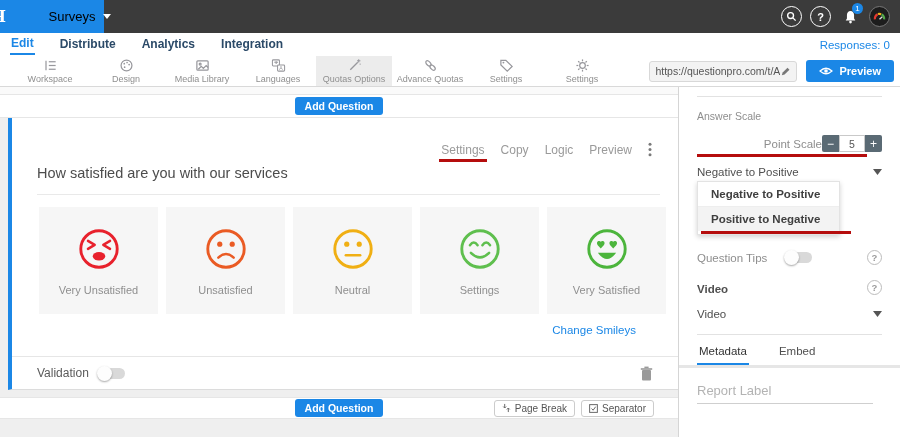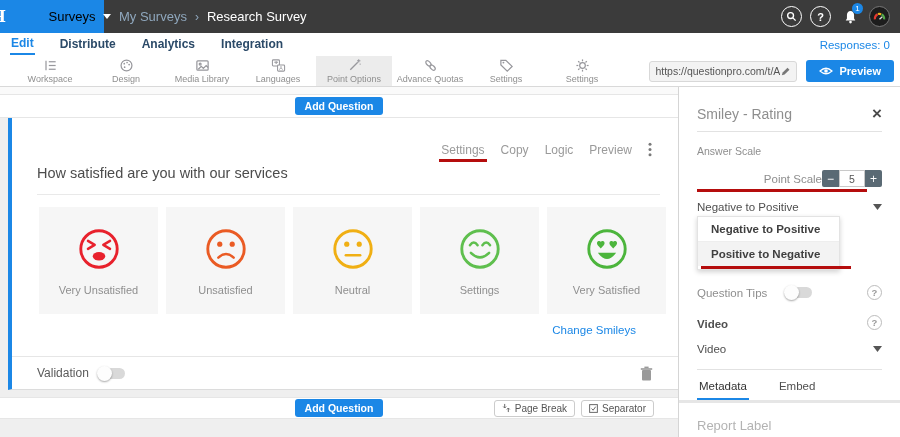--- a/index.html
+++ b/index.html
@@ -134,25 +134,20 @@
 </style>
 </head>
 <body>
 
 <div class="topbar">
   <div class="brand">
     <span class="logo">P</span>
     <span class="name">Surveys</span>
     <span class="caret-w"></span>
   </div>
-  <div class="crumbs">
-    <span class="crumb-dim">My Surveys</span>
-    <span class="crumb-sep">›</span>
-    <span class="crumb-cur">Research Survey</span>
-  </div>
   <div class="top-right">
     <span class="circle-ic">
       <svg width="11" height="11" viewBox="0 0 12 12">
           <circle cx="5" cy="5" r="3.2" fill="none" stroke="#fff" stroke-width="1.5"></circle>
           <line x1="7.5" y1="7.5" x2="10.5" y2="10.5" stroke="#fff" stroke-width="1.5"></line>
         </svg>
     </span>
     <span class="circle-ic">
         <span>?</span>
       </span>
@@ -220,21 +215,21 @@
       </svg>
     <span class="tl">Languages</span>
   </div>
   <div class="tool active">
     <svg width="15" height="15" viewBox="0 0 16 16" fill="none" stroke-width="1.5">
         <line x1="3.5" y1="12.5" x2="11.5" y2="4.5"></line>
         <line x1="12.5" y1="1.2" x2="12.5" y2="4.8" stroke-width="1.1"></line>
         <line x1="10.7" y1="3" x2="14.3" y2="3" stroke-width="1.1"></line>
         <circle cx="14" cy="6.5" r="0.7" fill="#97979c" stroke="none"></circle>
       </svg>
-    <span class="tl">Point Options</span>
+    <span class="tl">Quotas Options</span>
   </div>
   <div class="tool">
     <svg width="15" height="15" viewBox="0 0 16 16" fill="none" stroke-width="1.3">
         <ellipse cx="5.8" cy="5.8" rx="3.4" ry="2" transform="rotate(45 5.8 5.8)"></ellipse>
         <ellipse cx="10.2" cy="10.2" rx="3.4" ry="2" transform="rotate(45 10.2 10.2)"></ellipse>
       </svg>
     <span class="tl">Advance Quotas</span>
   </div>
   <div class="tool">
     <svg width="15" height="15" viewBox="0 0 16 16" fill="none" stroke-width="1.3">
@@ -386,24 +381,20 @@
               <rect x="0.7" y="0.7" width="8.6" height="8.6" fill="none" stroke="#666" stroke-width="1.1"></rect>
               <path d="M2.8 5 l1.8 1.9 L7.4 3" fill="none" stroke="#666" stroke-width="1.1"></path>
             </svg>
           <span>Separator</span>
         </span>
       </div>
     </div>
   </div>
 
   <div class="panel">
-    <div class="p-head">
-      <span class="p-title">Smiley - Rating</span>
-      <span class="p-close">×</span>
-    </div>
     <div class="p-div"></div>
 
     <div class="p-sub">Answer Scale</div>
 
     <div class="ps-row">
       <span class="ps-label">Point Scale</span>
       <span class="stepper">
         <span class="step-btn minus">−</span>
         <span class="step-val">5</span>
         <span class="step-btn plus">+</span>

